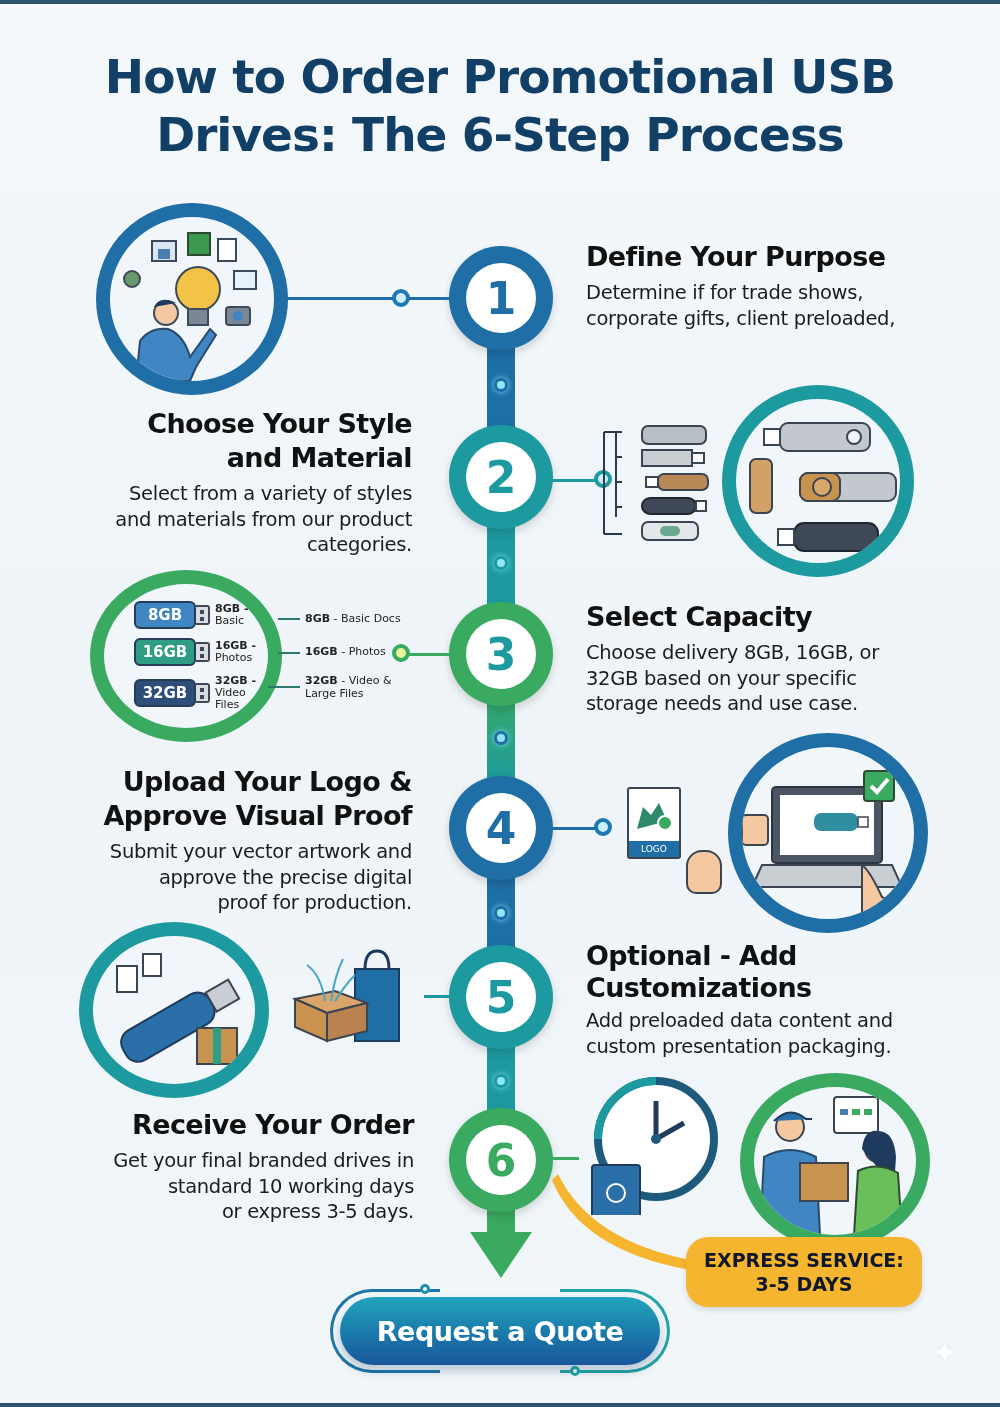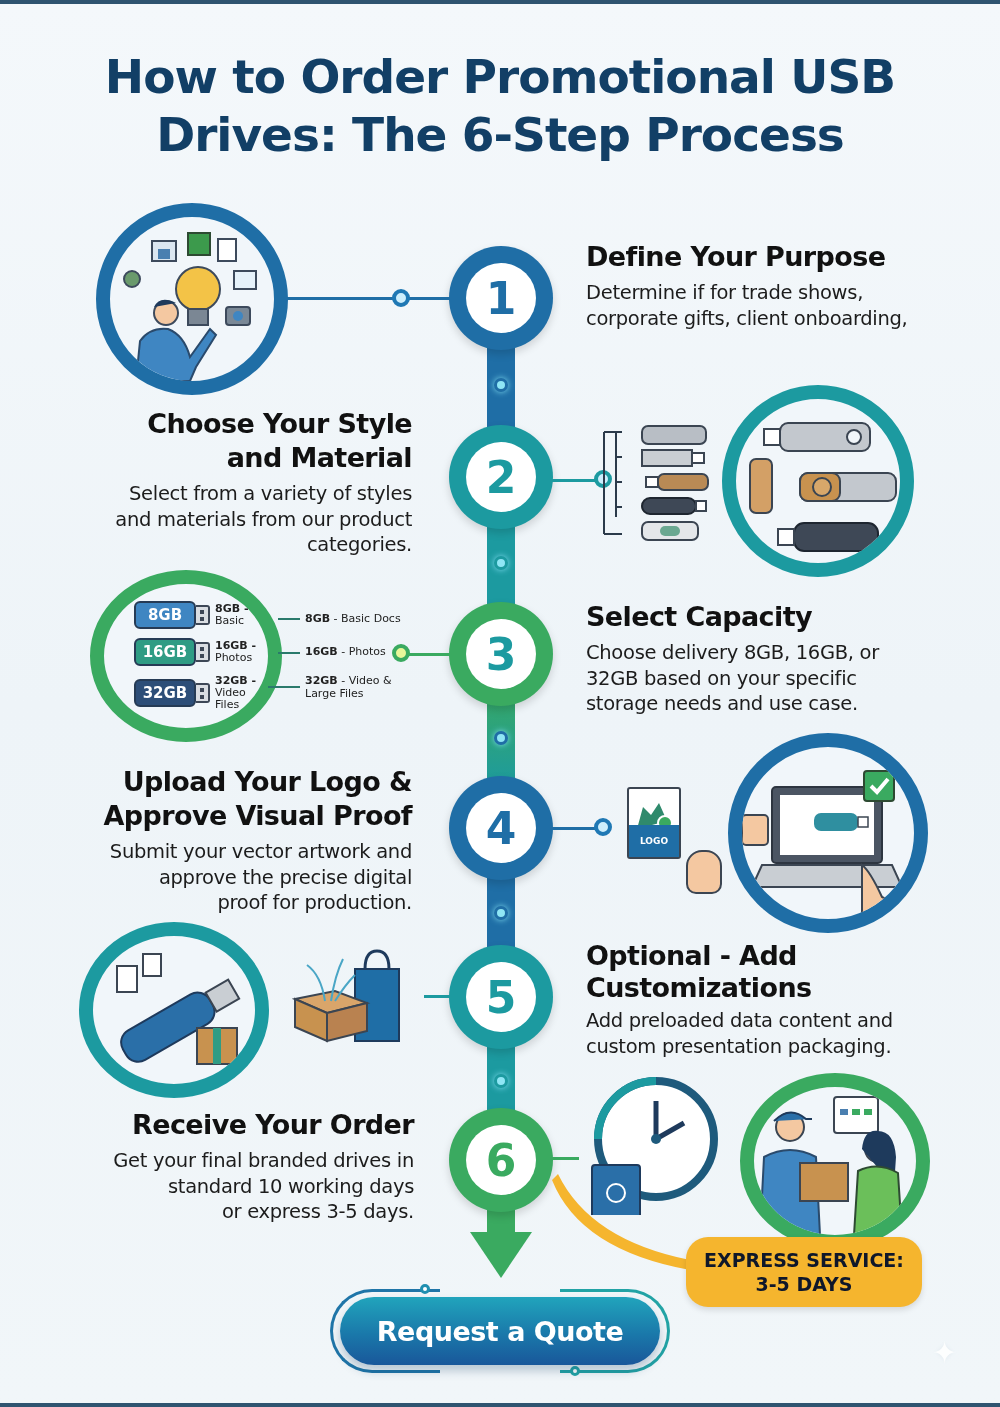--- a/index.html
+++ b/index.html
@@ -185,21 +185,21 @@
     <rect x="78" y="92" width="20" height="16" fill="#7b8794" stroke="#3d4a5c" stroke-width="2"></rect>
     <circle cx="56" cy="96" r="12" fill="#f4c8a1" stroke="#3d4a5c" stroke-width="2"></circle>
     <path d="M44 90 Q50 78 66 86" fill="#1e3a5c"></path>
     <path d="M26 164 L30 124 Q40 110 58 112 Q74 118 80 140 L100 112 L106 118 L86 150 L80 164 Z" fill="#3f86c2" stroke="#2a4a6c" stroke-width="2"></path>
   </svg>
 </div>
 <div class="step-text right" style="left:586px;top:240px;width:380px;">
   <div class="step-title">Define Your Purpose</div>
   <div class="step-desc">
     <div>Determine if for trade shows,</div>
-    <div>corporate gifts, client onboarding,</div>
+    <div>corporate gifts, client preloaded,</div>
   </div>
 </div>
 
 <div class="step-text left" style="left:40px;top:407px;width:372px;">
   <div class="step-title">
     <div>Choose Your Style</div>
     <div>and Material</div>
   </div>
   <div class="step-desc">
     <div>Select from a variety of styles</div>
@@ -288,21 +288,21 @@
     <div>Submit your vector artwork and</div>
     <div>approve the precise digital</div>
     <div>proof for production.</div>
   </div>
 </div>
 <div style="position:absolute;left:627px;top:787px;width:54px;height:72px;background:#fff;border:2px solid #3b4552;border-radius:3px;">
   <svg width="50" height="46" viewBox="0 0 50 46">
     <path d="M8 40 L14 18 L22 26 L30 14 L38 32 Z" fill="#2f8a6c"></path>
     <circle cx="36" cy="34" r="7" fill="#3aaa60" stroke="#fff" stroke-width="2"></circle>
   </svg>
-  <div style="position:absolute;left:0;bottom:0;width:50px;height:32px;background:#1f6ea6;color:#fff;font-size:9px;font-weight:bold;display:flex;align-items:center;justify-content:center;">LOGO</div>
+  <div style="position:absolute;left:0;bottom:0;width:50px;height:16px;background:#1f6ea6;color:#fff;font-size:9px;font-weight:normal;display:flex;align-items:center;justify-content:center;">LOGO</div>
 </div>
 <div style="position:absolute;left:686px;top:850px;width:36px;height:44px;background:#f4c8a1;border-radius:16px 16px 10px 10px;border:2px solid #3b4552;"></div>
 <div class="illus-circle" style="left:728px;top:733px;width:200px;height:200px;border:14px solid #1f6ea6;">
   <svg width="172" height="172" viewBox="0 0 172 172">
     <rect x="30" y="40" width="110" height="76" rx="4" fill="#4b5563" stroke="#2d3540" stroke-width="2"></rect>
     <rect x="38" y="48" width="94" height="60" fill="#fff"></rect>
     <rect x="72" y="66" width="44" height="18" rx="7" fill="#2f8fa0"></rect>
     <rect x="116" y="70" width="10" height="10" fill="#fff" stroke="#3b4552" stroke-width="1.5"></rect>
     <path d="M20 118 H150 L160 140 H10 Z" fill="#c9ced3" stroke="#3b4552" stroke-width="2"></path>
     <rect x="122" y="24" width="30" height="30" rx="3" fill="#3aaa60" stroke="#2d4a32" stroke-width="2"></rect>

